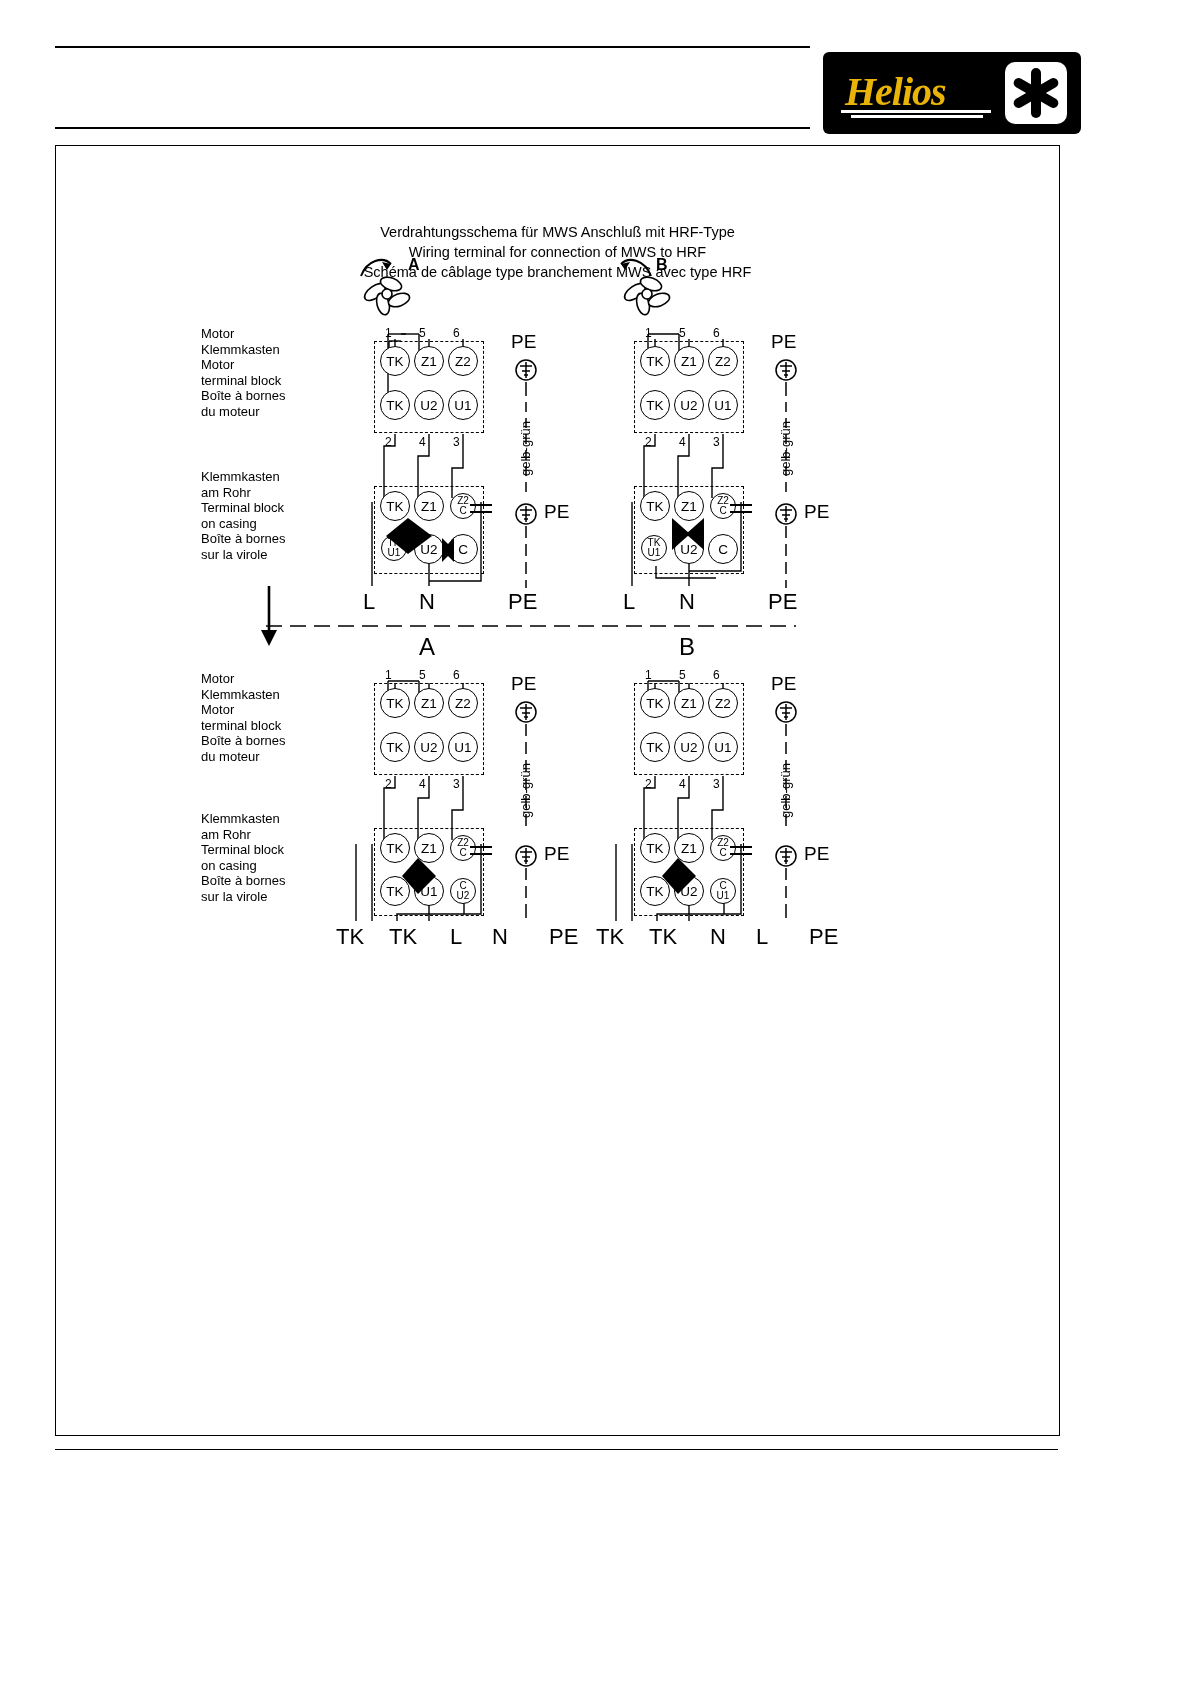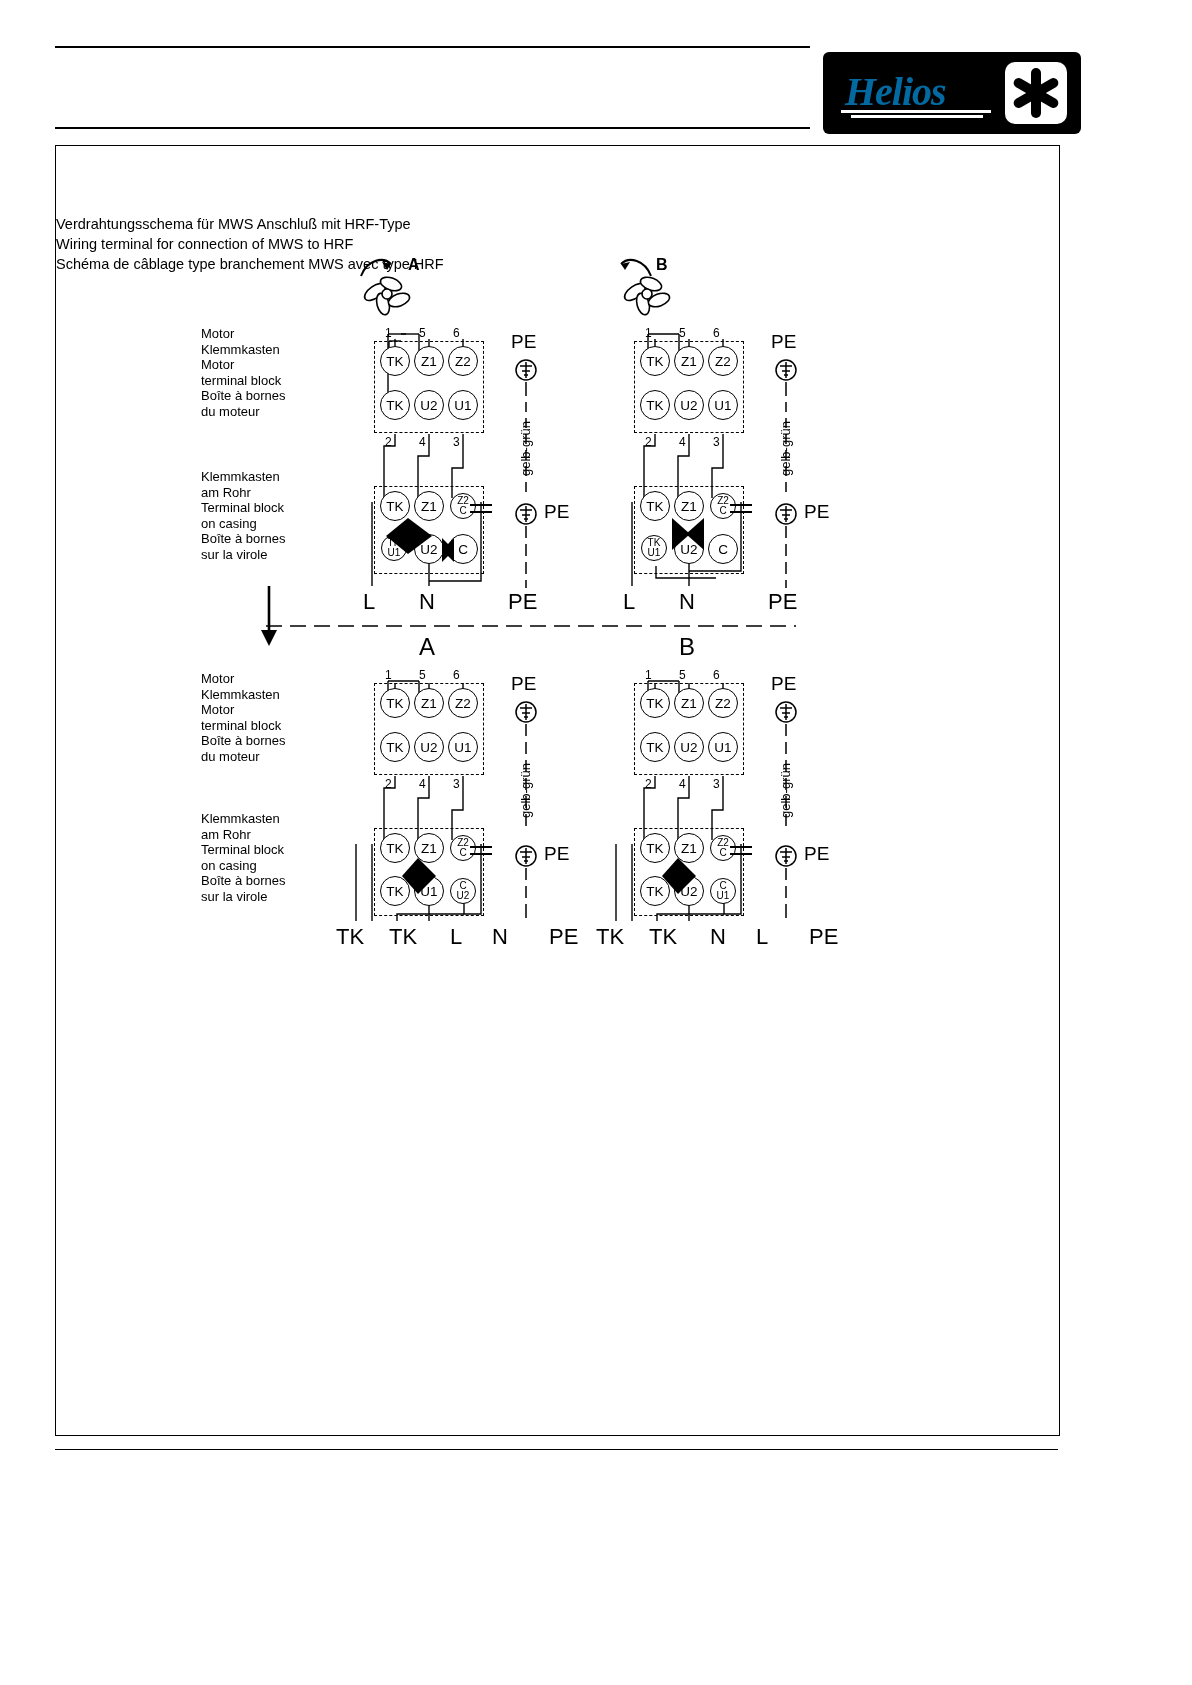--- a/index.html
+++ b/index.html
@@ -5,36 +5,36 @@
   html,body{margin:0;padding:0;background:#ffffff;}
   body{width:1192px;height:1685px;position:relative;font-family:"Liberation Sans",sans-serif;color:#000;}
   .page{position:absolute;inset:0;}
 
   
   .hr-top{position:absolute;left:55px;top:46px;width:755px;height:2px;background:#000;}
   .hr-bot{position:absolute;left:55px;top:127px;width:755px;height:2px;background:#000;}
 
   
   .logo{position:absolute;left:823px;top:52px;width:258px;height:82px;background:#000;border-radius:6px;}
-  .logo-word{position:absolute;left:22px;top:16px;color:#0369a1;font-style:italic;font-weight:bold;font-size:40px;letter-spacing:-1px;font-family:"Liberation Serif",serif;}
+  .logo-word{position:absolute;left:22px;top:16px;color:#eab308;font-style:italic;font-weight:bold;font-size:40px;letter-spacing:-1px;font-family:"Liberation Serif",serif;}
   .logo-swirl{position:absolute;left:18px;top:58px;width:150px;height:10px;}
   .logo-swirl i{position:absolute;left:0;height:3px;background:#fff;display:block;}
   .logo-box{position:absolute;right:14px;top:10px;width:62px;height:62px;background:#fff;border-radius:10px;}
   .logo-star{position:absolute;left:50%;top:50%;transform:translate(-50%,-50%);width:52px;height:52px;}
   .logo-star span{position:absolute;left:50%;top:50%;width:10px;height:25px;background:#000;border-radius:5px;transform-origin:50% 0%;}
   .logo-hub{position:absolute;left:50%;top:50%;transform:translate(-50%,-50%);width:13px;height:13px;background:#000;border-radius:50%;}
 
   
   .frame{position:absolute;left:55px;top:145px;width:1003px;height:1289px;border:1px solid #000;}
 
   
   .hr-foot{position:absolute;left:55px;top:1449px;width:1003px;height:1px;background:#000;}
 
   
-  .titles{position:absolute;left:0;top:68px;width:100%;}
+  .titles{position:absolute;left:0;top:76px;width:100%;text-align:center;}
   .titles div{font-size:14.5px;line-height:20px;}
 
   
   .diagram{position:absolute;left:0;top:0;width:1003px;height:1289px;}
 
   
   .leftlabel{position:absolute;font-size:13px;line-height:15.5px;white-space:pre-line;}
 
   
   svg.layer{position:absolute;left:0;top:0;width:1003px;height:1289px;overflow:visible;}

